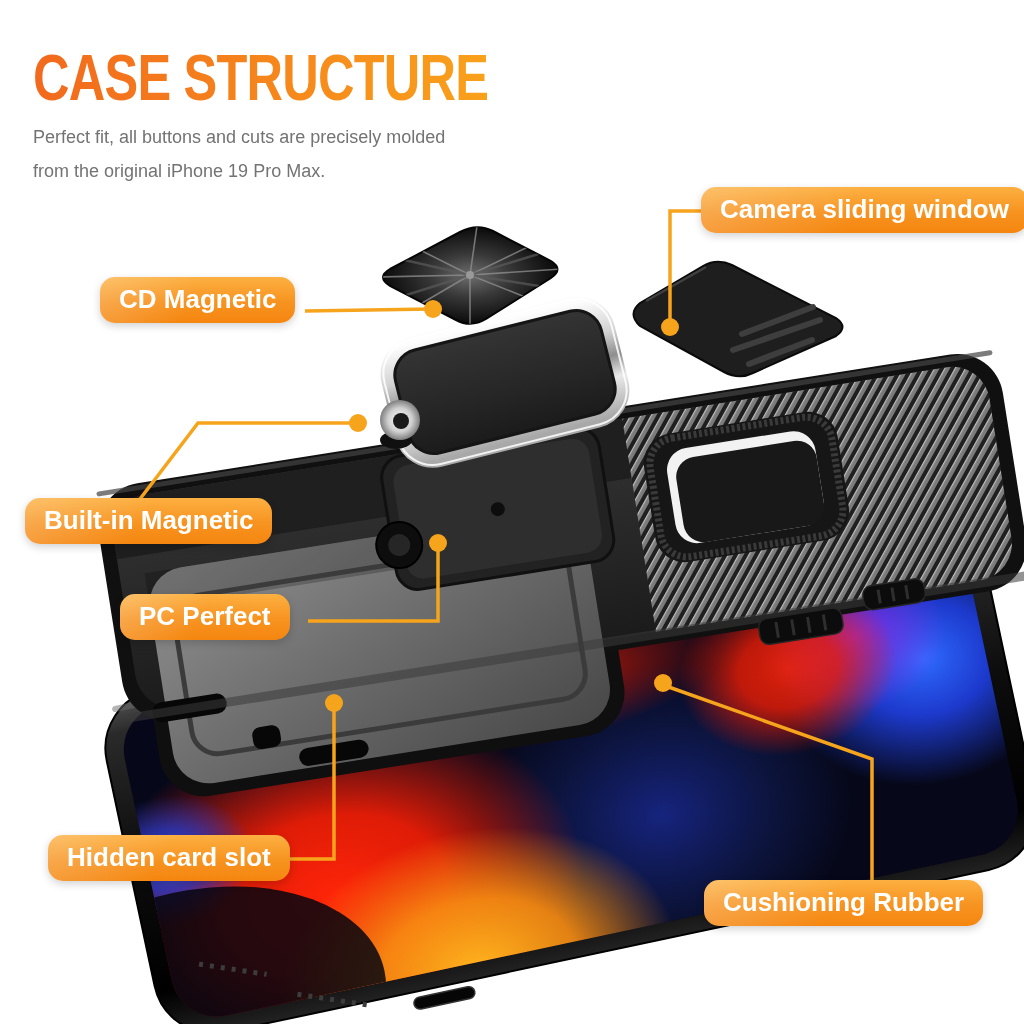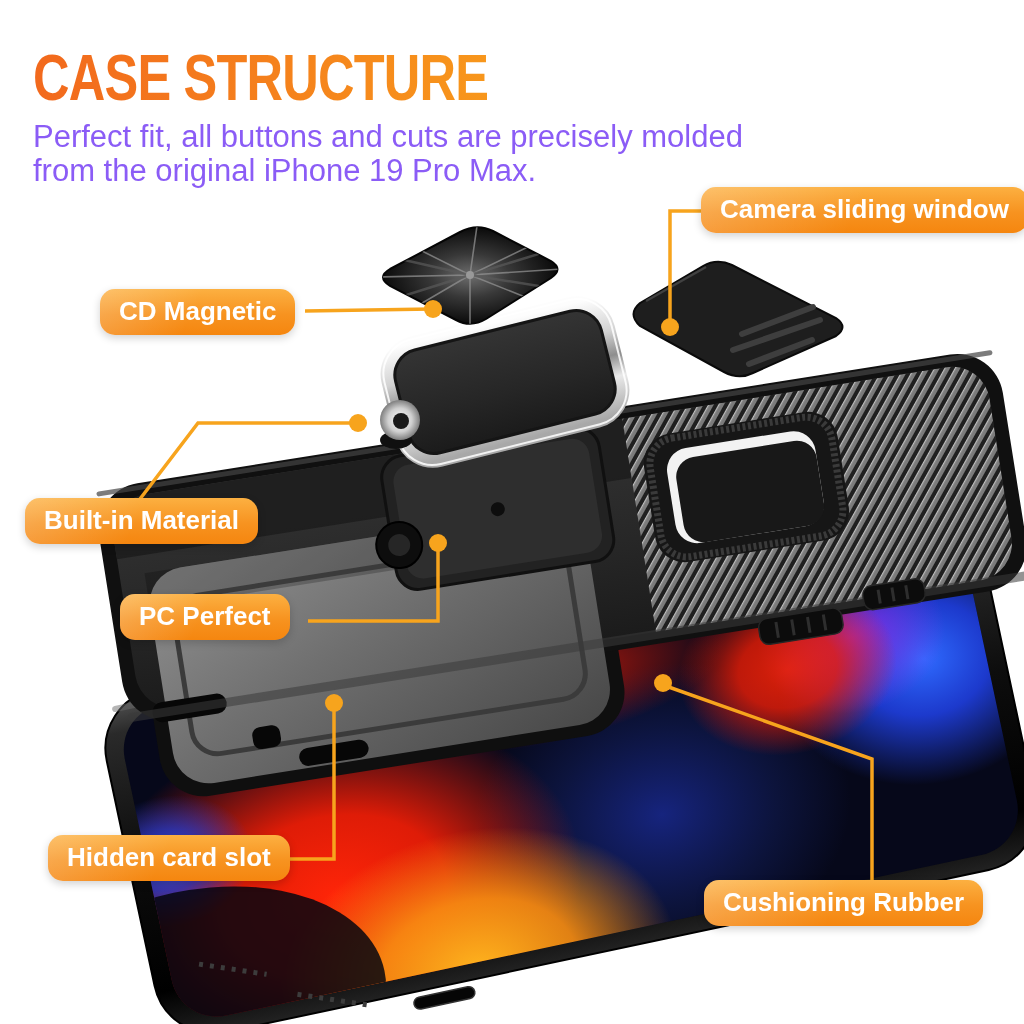--- a/index.html
+++ b/index.html
@@ -11,39 +11,39 @@
   
   .header{position:absolute;left:33px;top:8px;z-index:2;}
   .title{
     margin:0;font-size:64px;font-weight:800;letter-spacing:-1px;line-height:1.05;
     transform:scaleX(0.79);transform-origin:0 50%;white-space:nowrap;
     color:#f68a1a;
     background:linear-gradient(90deg,#f2691d 0%,#f9a11b 100%);
     -webkit-background-clip:text;background-clip:text;
     -webkit-text-fill-color:transparent;
   }
-  .subtitle{margin:8px 0 0 0;font-size:31px;line-height:34px;color:#8b5cf6;font-weight:400;}
+  .subtitle{margin:8px 0 0 0;font-size:18px;line-height:34px;color:#737373;font-weight:400;}
   .subtitle span{display:block;}
   
   .art{position:absolute;left:0;top:0;z-index:1;}
   
   .callout{
     position:absolute;z-index:3;white-space:nowrap;
     background:linear-gradient(180deg,#fcb041 0%,#f79320 55%,#f5860f 100%);
     color:#ffffff;font-weight:700;font-size:26px;line-height:1.2;
     padding:7px 19px 8px 19px;border-radius:15px;
     box-shadow:0 3px 9px rgba(0,0,0,0.18);
   }
   .callout::before{ 
     content:"";position:absolute;inset:0;border-radius:15px;
     background:linear-gradient(115deg,rgba(255,255,255,0.22),rgba(255,255,255,0) 48%);
     pointer-events:none;
   }
   #co-camera {left:701px;top:150px;}
-  #co-cd     {left:100px;top:252px;}
+  #co-cd     {left:100px;top:240px;}
   #co-kick   {left:25px; top:461px;}
   #co-pc     {left:120px;top:557px;}
   #co-card   {left:48px; top:798px;}
   #co-rubber {left:704px;top:843px;}
 </style>
 </head>
 <body>
 
 <div class="stage">
 
@@ -224,18 +224,18 @@
       <circle cx="433" cy="272" r="9"></circle>
       <circle cx="358" cy="386" r="9"></circle>
       <circle cx="438" cy="506" r="9"></circle>
       <circle cx="334" cy="666" r="9"></circle>
       <circle cx="663" cy="646" r="9"></circle>
     </g>
   </svg>
 
   <div class="callout" id="co-camera">Camera sliding window</div>
   <div class="callout" id="co-cd">CD Magnetic</div>
-  <div class="callout" id="co-kick">Built-in Material</div>
+  <div class="callout" id="co-kick">Built-in Magnetic</div>
   <div class="callout" id="co-pc">PC Perfect</div>
   <div class="callout" id="co-card">Hidden card slot</div>
   <div class="callout" id="co-rubber">Cushioning Rubber</div>
 
 </div>
 
 </body></html>

